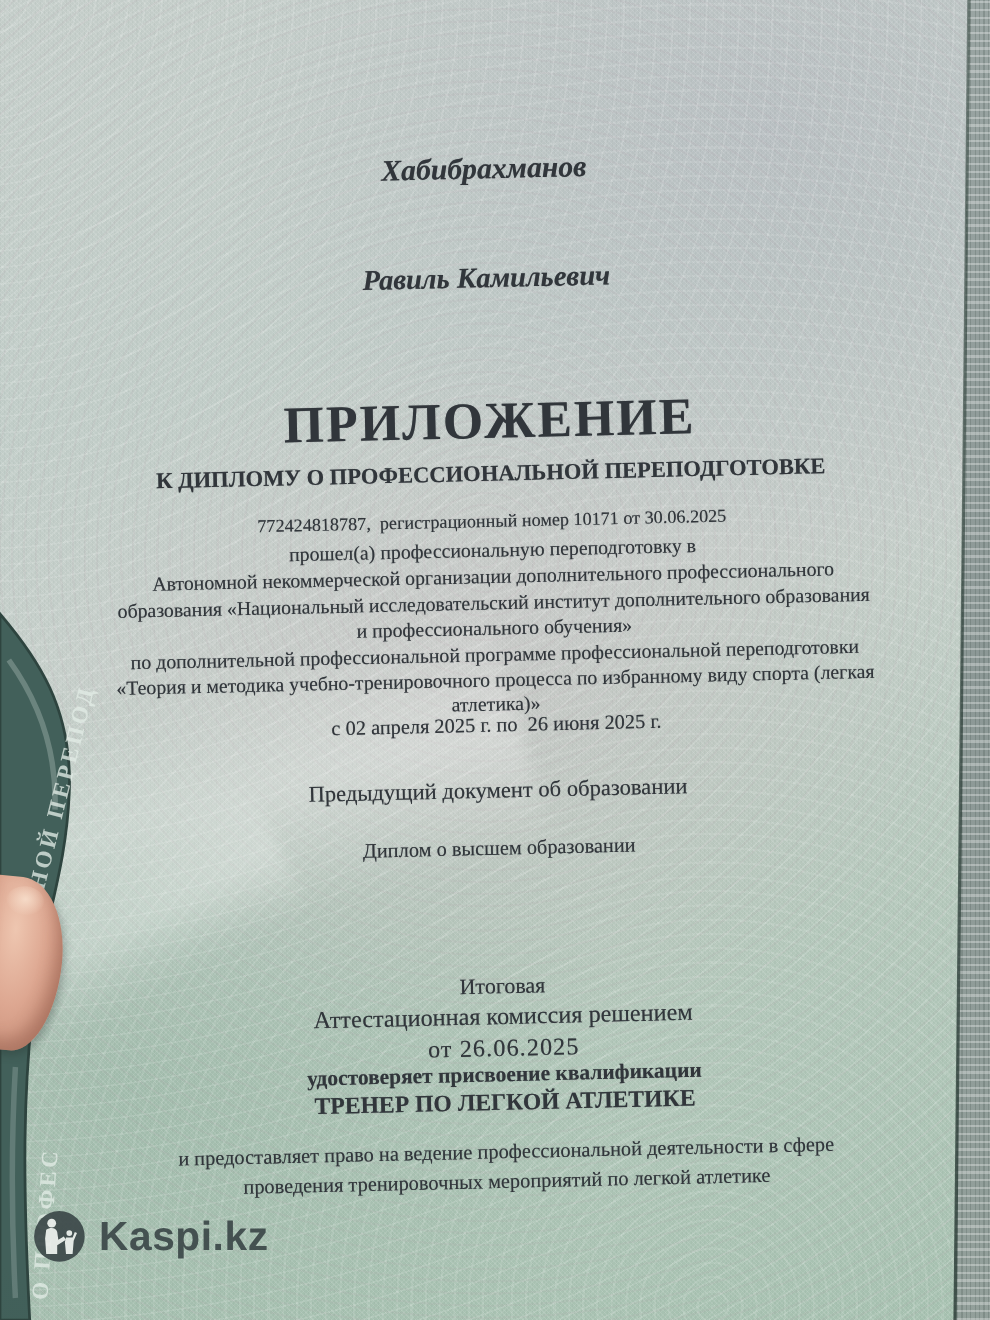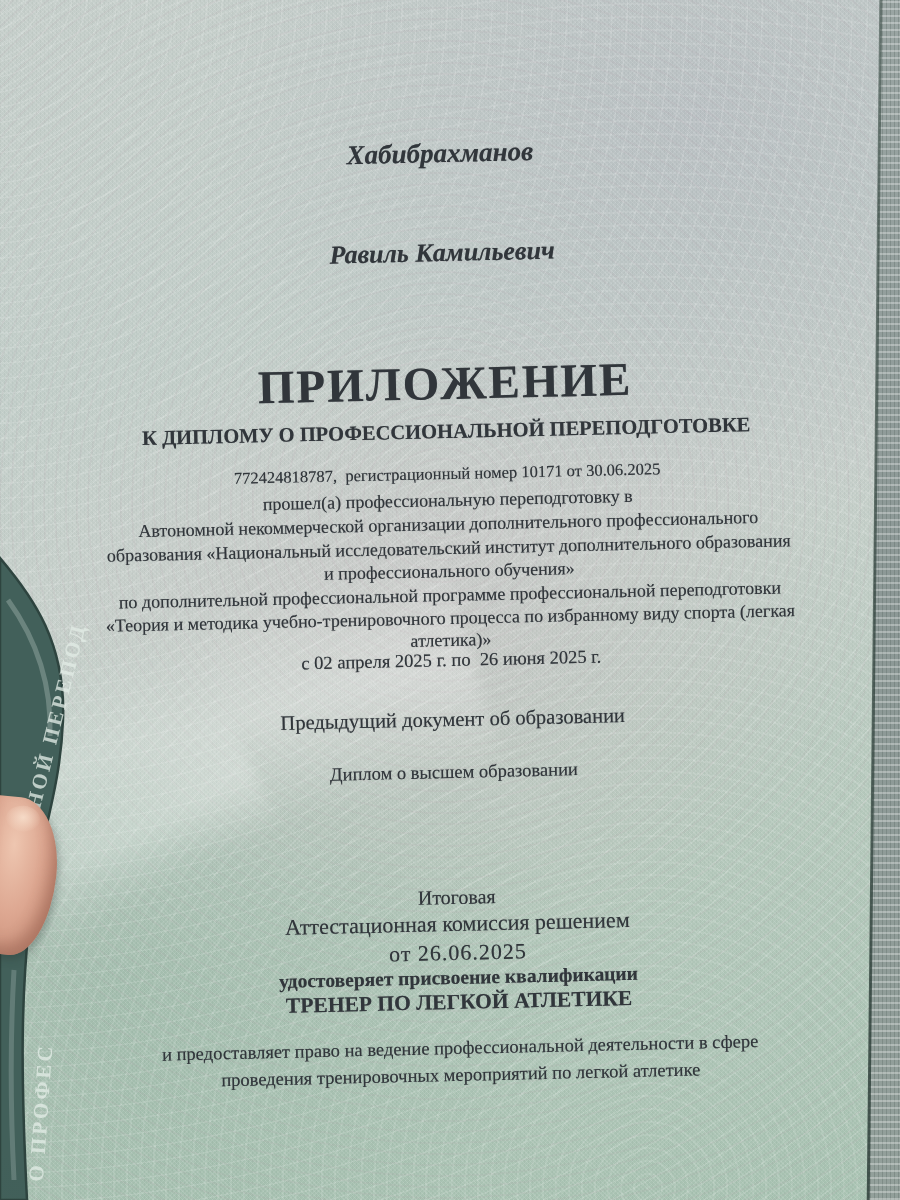--- a/index.html
+++ b/index.html
@@ -158,14 +158,24 @@
     <div class="tline comm2">Аттестационная комиссия решением</div>
     <div class="tline comm3">от 26.06.2025</div>
     <div class="tline comm4">удостоверяет присвоение квалификации</div>
     <div class="tline qual">ТРЕНЕР ПО ЛЕГКОЙ АТЛЕТИКЕ</div>
     <div class="tline rights1">и предоставляет право на ведение профессиональной деятельности в сфере</div>
     <div class="tline rights2">проведения тренировочных мероприятий по легкой атлетике</div>
   </div>
 
   <div class="layer vignette"></div>
 
+  <div class="watermark">
+    <svg width="48" height="48" viewBox="0 0 48 48" aria-hidden="true">
+      <circle cx="24" cy="24" r="23" fill="#3c4849"></circle>
+      <circle cx="17" cy="12" r="4" fill="#e8ece9"></circle>
+      <path d="M12,18 C16,15 21,16 22,20 L23,27 L28,24 L30,27 L22,32 L22,40 L12,40 L11,26 Z" fill="#e8ece9"></path>
+      <circle cx="33" cy="21" r="2.6" fill="#e8ece9"></circle>
+      <path d="M30,25 L36,25 L38,20 L40,21 L37,28 L36,40 L30,40 L29,29 Z" fill="#e8ece9"></path>
+    </svg>
+    <span class="wm-label">Kaspi.kz</span>
+  </div>
 
 </div>
 
 </body></html>

